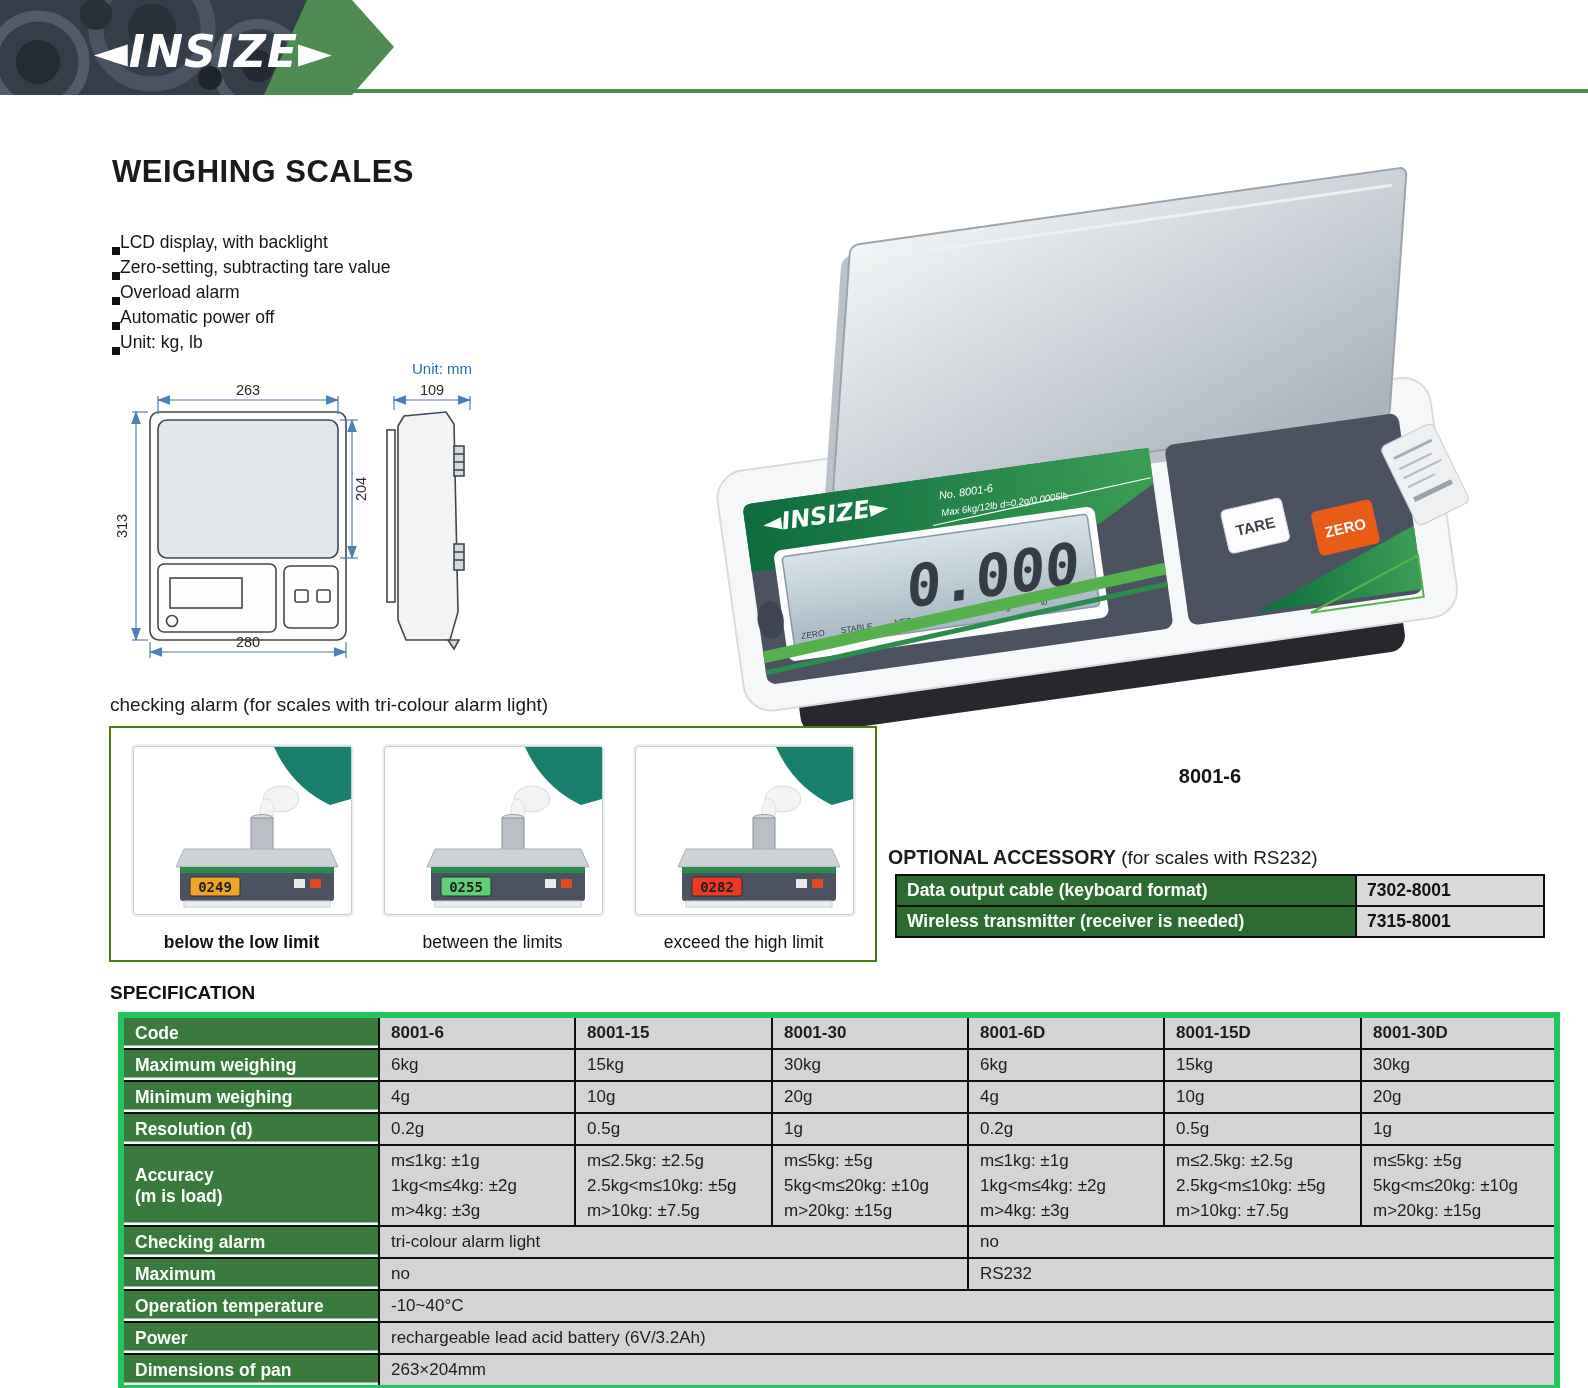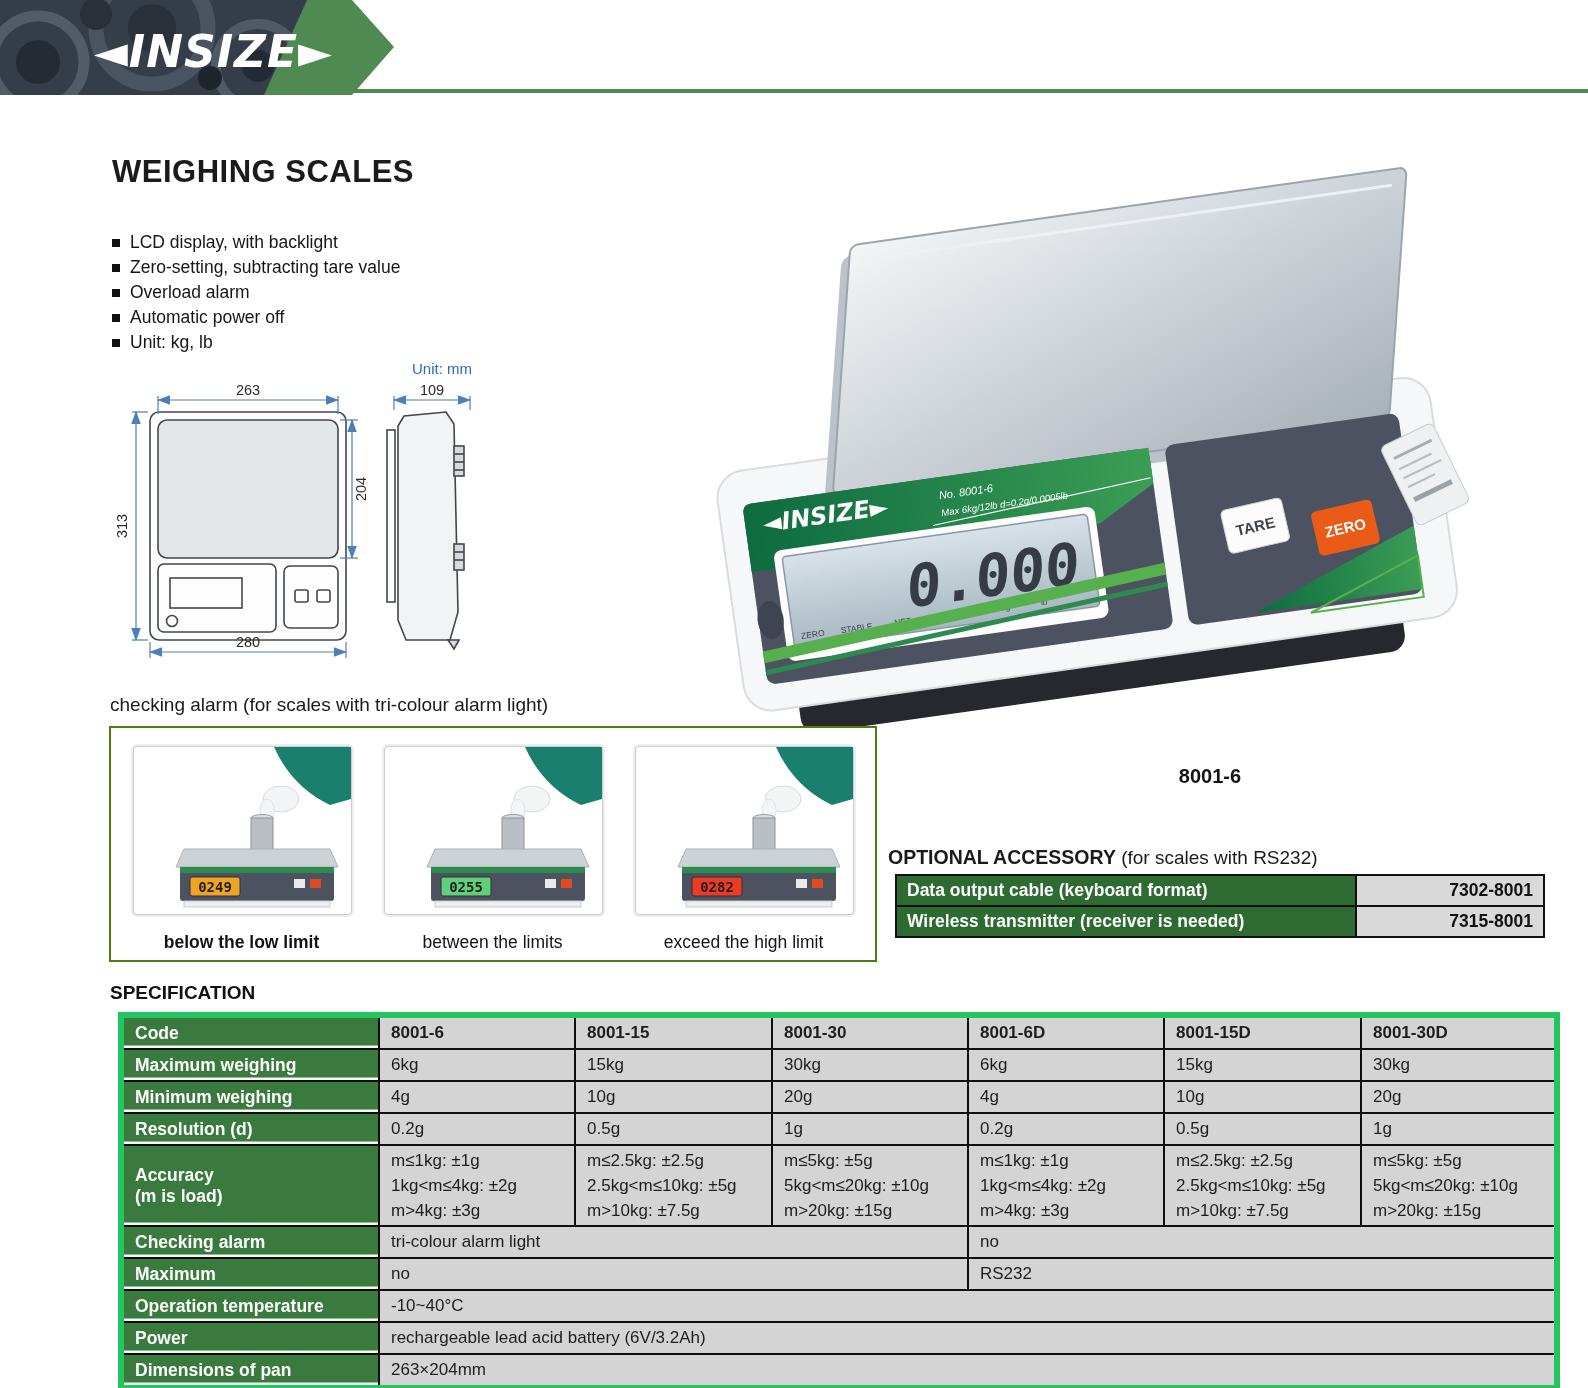--- a/index.html
+++ b/index.html
@@ -4,41 +4,41 @@
 <style>
   html,body{margin:0;padding:0;background:#fff;}
   .page{position:relative;width:1588px;height:1388px;background:#ffffff;overflow:hidden;
         font-family:"Liberation Sans",sans-serif;color:#161616;}
   .abs{position:absolute;}
   
   .banner{left:0;top:0;width:1588px;height:95px;}
   
   .title{left:112px;top:154px;font-size:31px;font-weight:bold;letter-spacing:.5px;color:#1b1b1b;}
   .features{left:112px;top:230px;list-style:none;margin:0;padding:0;}
-  .features li{display:flex;align-items:center;gap:10px;font-size:17.5px;line-height:25px;color:#161616;}
+  .features li{display:flex;align-items:flex-end;font-size:17.5px;line-height:25px;color:#161616;}
   .sq{width:8px;height:8px;background:#111;flex:0 0 auto;}
   
   .drawing{left:92px;top:352px;}
   
   .product{left:664px;top:136px;}
   .product-cap{left:1120px;top:765px;width:180px;text-align:center;font-size:20px;font-weight:bold;color:#141414;}
   
   .alarm-heading{left:110px;top:694px;font-size:19px;color:#1a1a1a;}
   .alarm-box{left:109px;top:726px;width:764px;height:232px;border:2px solid #4d7c0f;background:#fff;}
   .alarm-card{position:absolute;top:18px;width:217px;height:167px;background:#fff;border:1px solid #c9cdd0;
               border-radius:4px;box-shadow:0 0 0 2px #eceeef;}
   .alarm-card svg{width:100%;height:100%;display:block;}
   .alarm-cap{position:absolute;top:204px;width:217px;text-align:center;font-size:17.5px;color:#131313;}
   
   .acc-heading{left:888px;top:846px;font-size:19px;color:#1a1a1a;}
   .acc-heading b{font-size:19.5px;}
   .acc-table{left:895px;top:874px;border-collapse:collapse;border:2px solid #101010;}
   .acc-table td{border:2px solid #101010;height:27px;font-size:17.5px;padding:1px 10px;}
   .acc-label{width:438px;background:#2e6b33;color:#fff;font-weight:bold;}
-  .acc-code{width:166px;background:#d9d9d9;color:#111;font-weight:bold;text-align:right;}
+  .acc-code{width:166px;background:#d9d9d9;color:#111;font-weight:bold;}
   
   .spec-heading{left:110px;top:982px;font-size:19px;font-weight:bold;color:#111;}
   .spec-table{left:118px;top:1012px;border-collapse:collapse;table-layout:fixed;width:1436px;border:6px solid #22c55e;}
   .spec-table th{background:#3a7a3e;color:#fff;text-align:left;font-size:17.5px;font-weight:bold;
                  padding:2px 11px;border:2px solid #0e0e0e;box-shadow:inset 0 -2.5px 0 rgba(255,255,255,.95);}
   .spec-table td{background:#d4d4d4;color:#1d1d1f;font-size:17px;padding:2px 11px;border:2px solid #0e0e0e;height:26px;}
   .spec-table tr.hdr td{font-weight:bold;}
   .spec-table td div{line-height:25px;}
   .spec-table th div{font-weight:bold;}
 </style>

